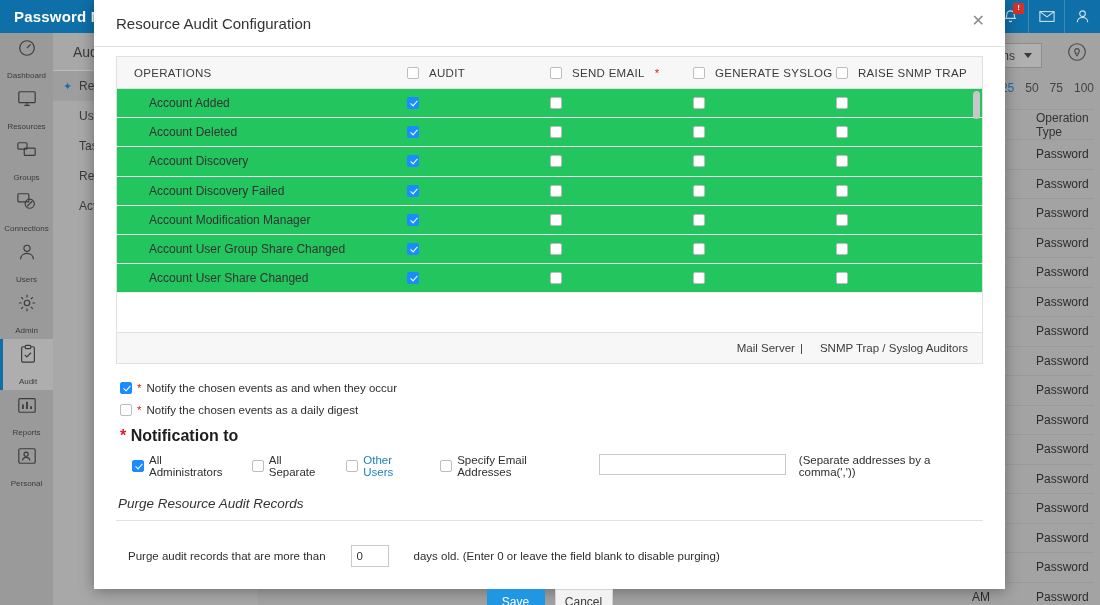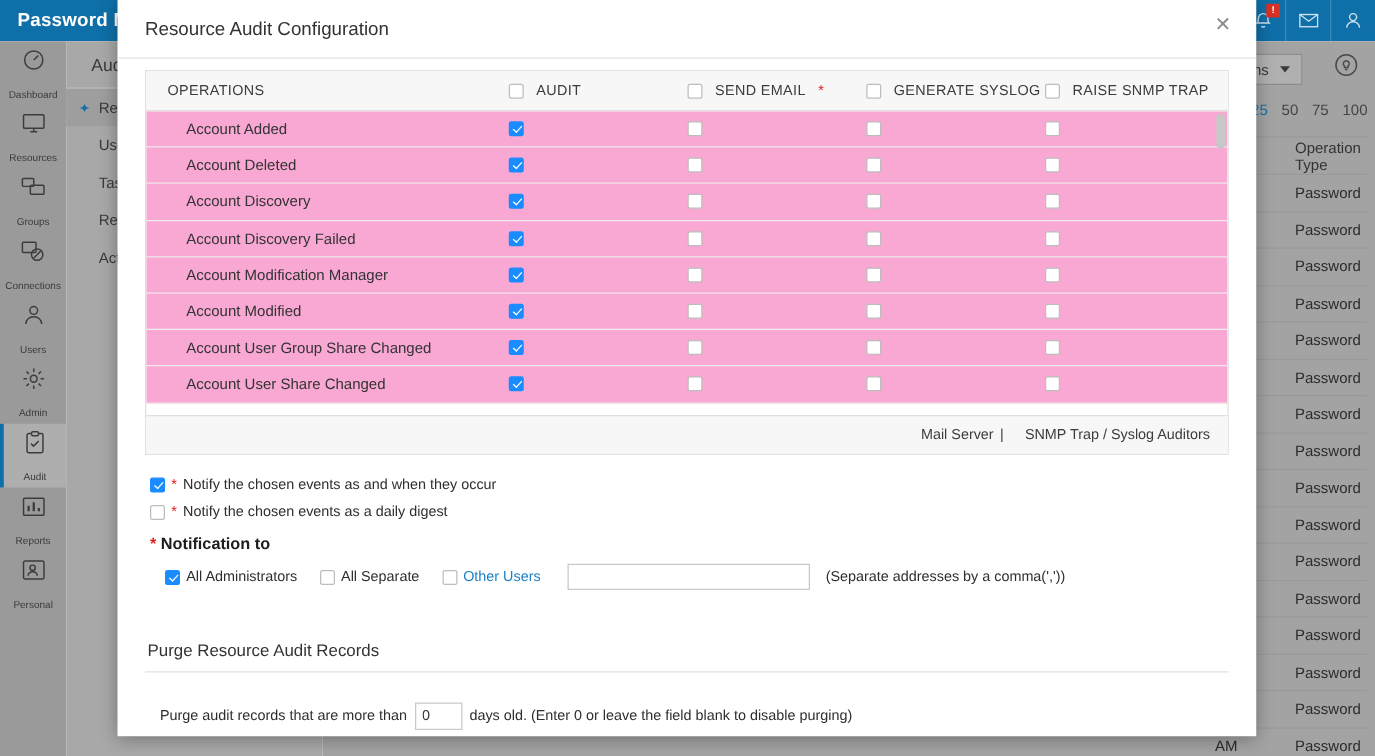--- a/index.html
+++ b/index.html
@@ -194,21 +194,21 @@
   .ops-scroll {
     height: 243px;
     overflow: hidden;
     position: relative;
   }
   .ops-row {
     display: flex; align-items: center;
     height: 29.2px;
     border-bottom: 1px solid #ededed;
     font-size: 12px; color: #333;
-    background: #f9a8d4;
+    background: #22c55e;
   }
   .ops-row.group {
     background: #f4f4f4;
     height: 29px;
   }
   .ops-row .col-op { padding-left: 17px; }
   .ops-row.child .col-op { padding-left: 32px; }
   .cellbox { width: 143px; display: flex; }
 
   .scrollbar {
@@ -257,54 +257,55 @@
   }
 
   
   .notify-block { margin-top: 13px; padding-left: 4px; }
   .notify-line {
     display: flex; align-items: center; gap: 5px;
     font-size: 11.5px; color: #2e2e2e;
     height: 22px;
   }
   .notif-to {
-    font-size: 13px; font-weight: bold; color: #1d1d1d;
+    font-size: 16px; font-weight: bold; color: #1d1d1d;
     margin-top: 6px;
   }
   .recipients {
-    display: flex; align-items: center;
+    display: flex; align-items: flex-start;
     gap: 7px; margin-top: 9px; padding-left: 12px;
     font-size: 11.5px; color: #2e2e2e;
   }
   .rcp { display: flex; align-items: center; gap: 5px; margin-right: 11px; }
   .rcp.link span { color: #1a7fc4; }
   .email-input {
     width: 194px; height: 21px;
     border: 1px solid #c9c9c9;
     background: #fff;
     margin-left: 3px;
   }
   .hint { color: #2e2e2e; font-size: 11.5px; margin-left: 6px; }
 
   
   .purge-title {
-    margin-top: 41px;
+    margin-top: 18px;
     font-size: 13.5px; color: #333;
     padding-left: 2px;
+    font-style: italic;
   }
   .purge-rule {
     margin-top: 9px;
     border-bottom: 1px solid #e2e2e2;
   }
   .purge-row {
     margin-top: 24px;
     display: flex; align-items: center;
     font-size: 11.5px; color: #2e2e2e;
     padding-left: 12px;
-    gap: 6px;
+    gap: 25px;
   }
   .days-input {
     width: 38px; height: 22px;
     border: 1px solid #c9c9c9;
     background: #fff;
     font-size: 11.5px; color: #333;
     padding: 0 5px;
     font-family: "Liberation Sans", sans-serif;
   }
 
@@ -624,35 +625,20 @@
                 </div>
                 <div class="cellbox">
                   <span class="cb"></span>
                 </div>
                 <div class="cellbox">
                   <span class="cb"></span>
                 </div>
               </div>
               <div class="ops-row child">
                 <div class="col-op">Account Modification Manager</div>
-                <div class="cellbox">
-                  <span class="cb checked"></span>
-                </div>
-                <div class="cellbox">
-                  <span class="cb"></span>
-                </div>
-                <div class="cellbox">
-                  <span class="cb"></span>
-                </div>
-                <div class="cellbox">
-                  <span class="cb"></span>
-                </div>
-              </div>
-              <div class="ops-row child">
-                <div class="col-op">Account Modified</div>
                 <div class="cellbox">
                   <span class="cb checked"></span>
                 </div>
                 <div class="cellbox">
                   <span class="cb"></span>
                 </div>
                 <div class="cellbox">
                   <span class="cb"></span>
                 </div>
                 <div class="cellbox">
@@ -725,20 +711,24 @@
             <span>All Administrators</span>
           </label>
           <label class="rcp">
             <span class="cb"></span>
             <span>All Separate</span>
           </label>
           <label class="rcp link">
             <span class="cb"></span>
             <span>Other Users</span>
           </label>
+          <label class="rcp">
+            <span class="cb"></span>
+            <span>Specify Email Addresses</span>
+          </label>
           <input class="email-input" type="text" placeholder="" style="">
           <span class="hint">(Separate addresses by a comma(','))</span>
         </div>
       </div>
 
       <div class="purge-title">Purge Resource Audit Records</div>
       <div class="purge-rule"></div>
 
       <div class="purge-row">
         <span>Purge audit records that are more than</span>

